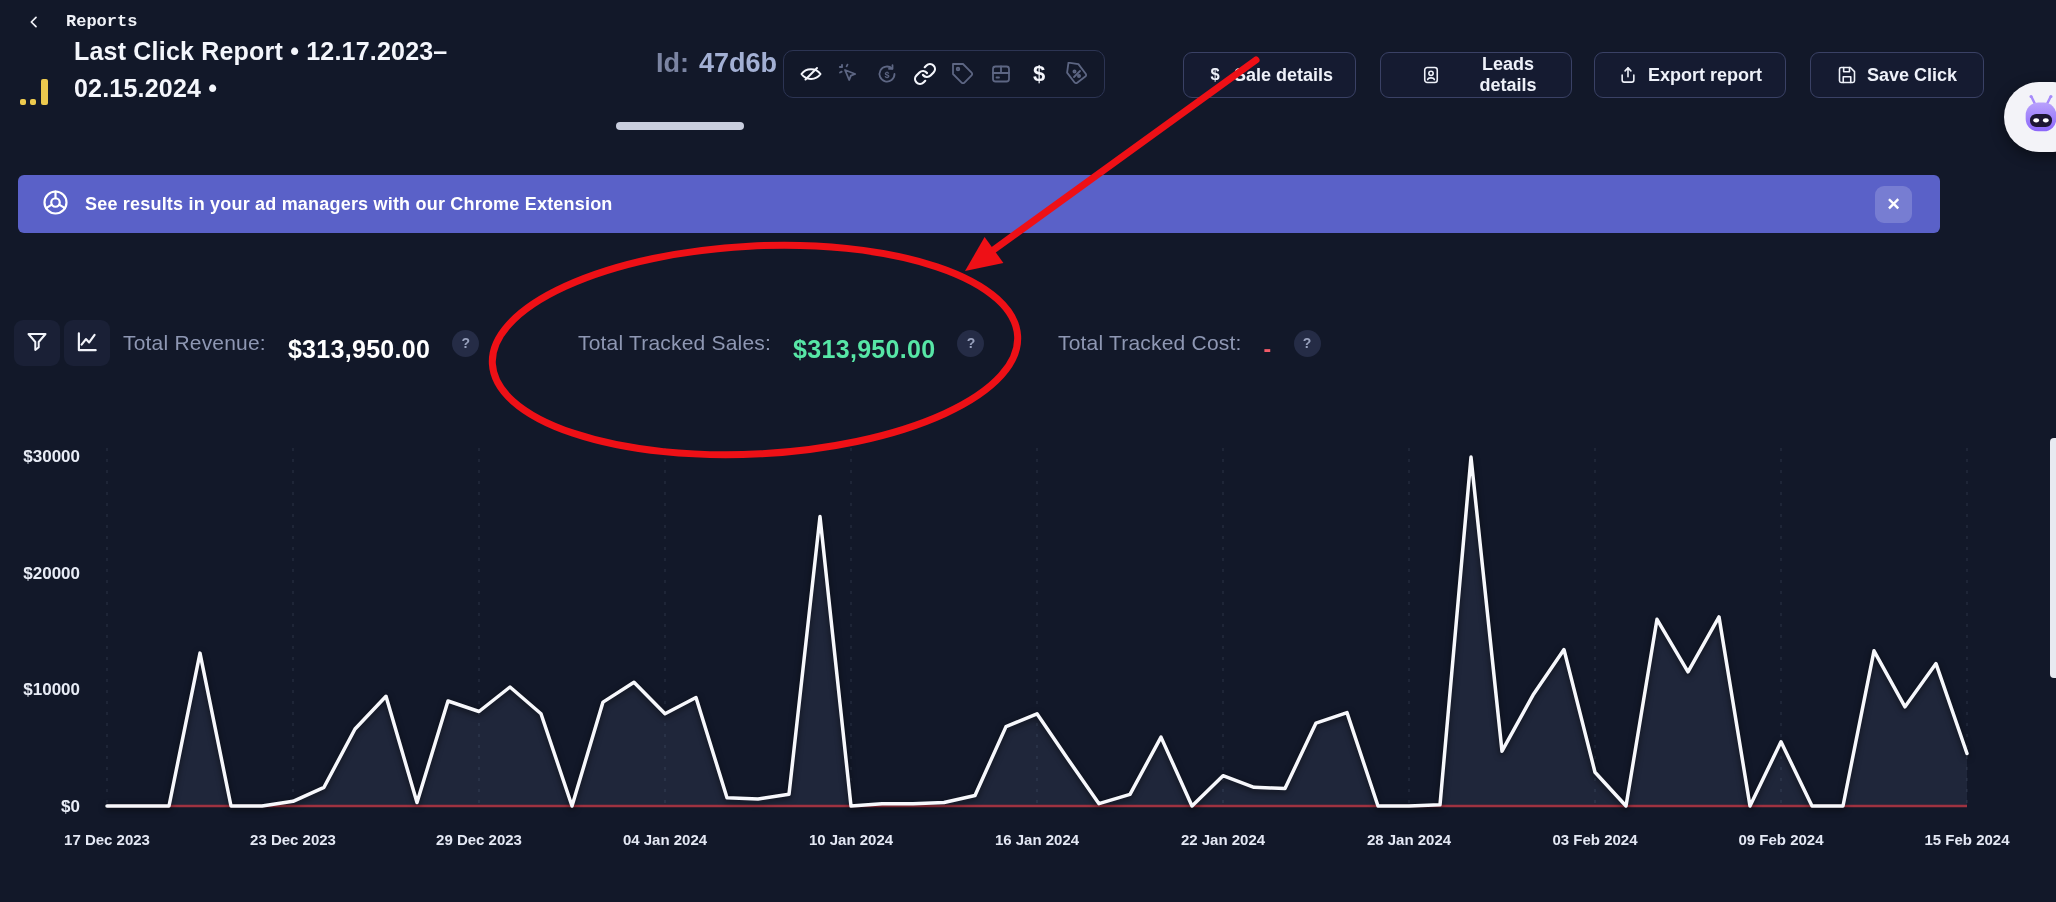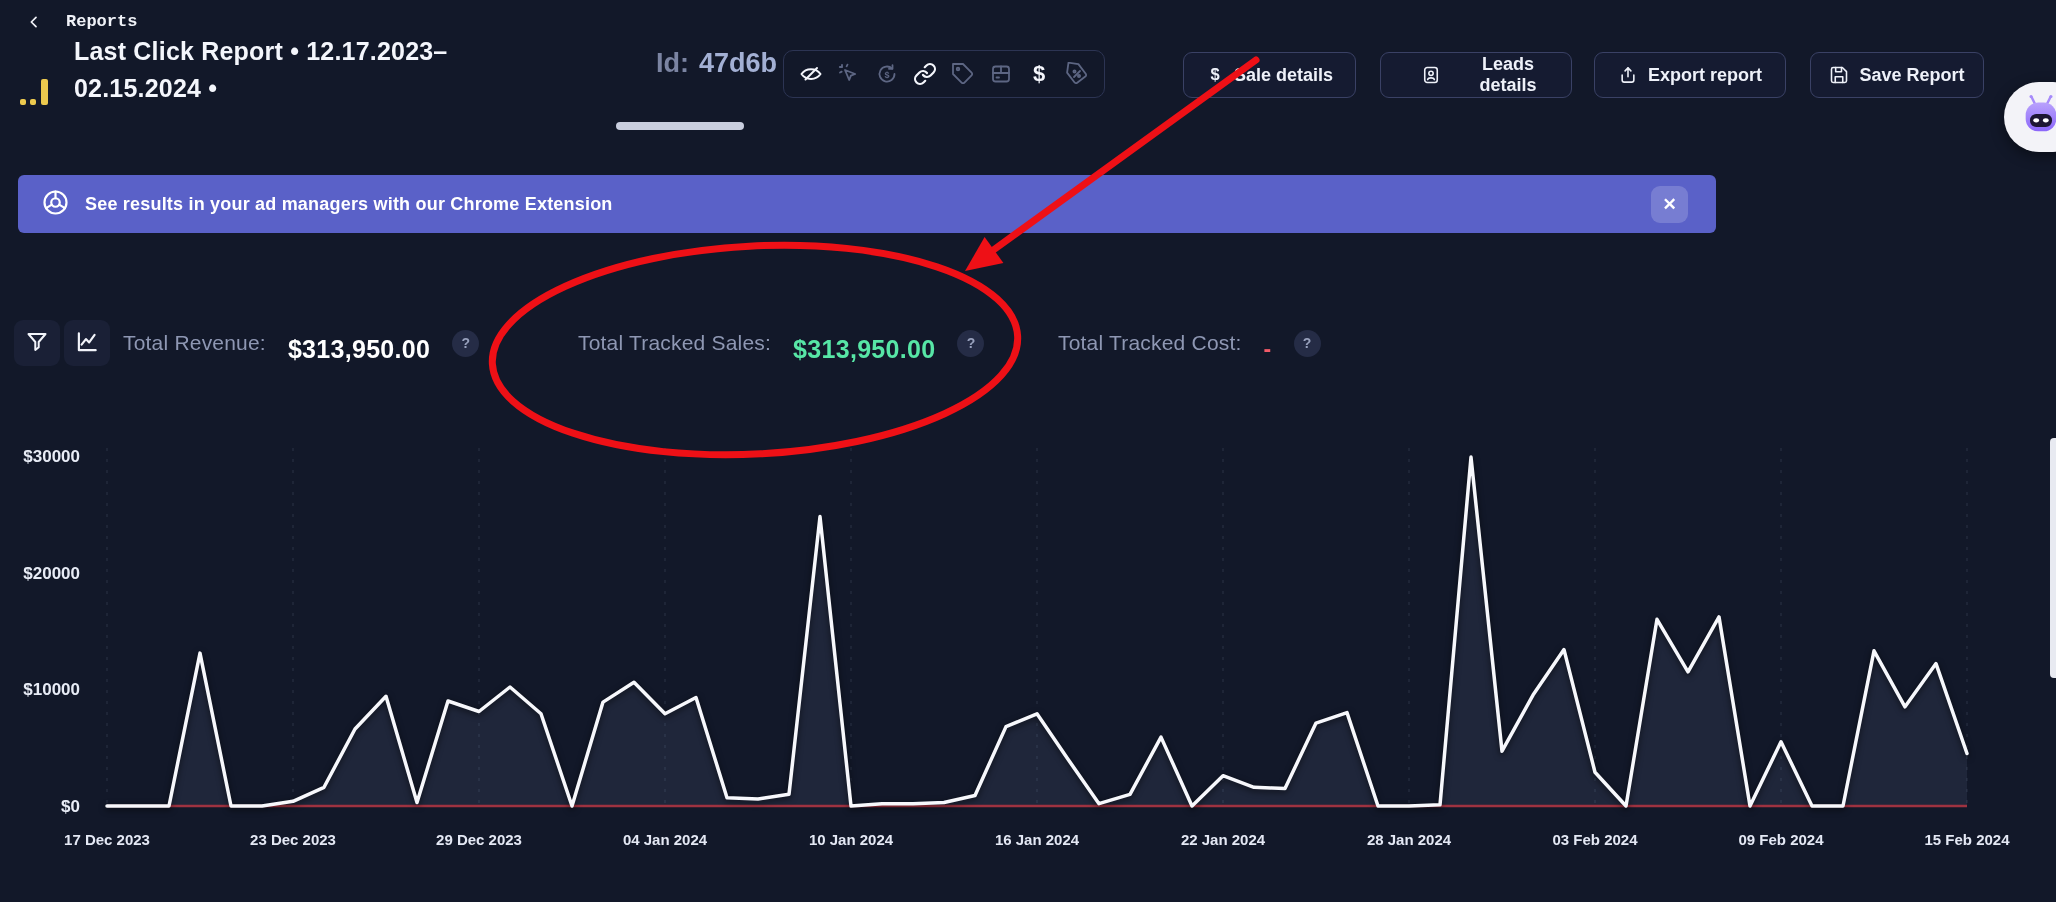--- a/index.html
+++ b/index.html
@@ -40,21 +40,21 @@
   #btn-sale{left:1183px;width:173px;}
   #btn-leads{left:1380px;width:192px;padding-left:40px;}
   #btn-export{left:1594px;width:192px;}
   #btn-save{left:1810px;width:174px;}
 
   .bot{left:2004px;top:82px;width:84px;height:70px;border-radius:35px;background:#f3f3f8;
     display:flex;align-items:center;padding-left:14px;box-sizing:border-box;cursor:pointer;
     box-shadow:0 4px 14px rgba(0,0,0,.45);}
 
   
-  .banner{left:18px;top:175px;width:1698px;height:58px;border-radius:6px;background:#5a61c8;
+  .banner{left:18px;top:175px;width:1922px;height:58px;border-radius:6px;background:#5a61c8;
     display:flex;align-items:center;padding-left:24px;box-sizing:border-box;gap:16px;}
   .banner-text{font-size:18px;font-weight:700;color:#ffffff;letter-spacing:.2px;}
   .banner-close{position:absolute;right:28px;top:11px;width:37px;height:37px;border:none;
     border-radius:9px;background:rgba(255,255,255,.18);color:#fff;font-size:17px;font-weight:700;
     display:flex;align-items:center;justify-content:center;cursor:pointer;font-family:inherit;}
 
   
   .sq{position:absolute;top:320px;width:46px;height:46px;border-radius:9px;background:#1a2036;
     display:flex;align-items:center;justify-content:center;color:#f2f4fa;cursor:pointer;border:none;}
   #sq-filter{left:14px;}
@@ -229,21 +229,21 @@
   <span>Export report</span>
 </button>
 <button class="hbtn" id="btn-save">
   <span>
     <svg width="20" height="20" viewBox="0 0 24 24" fill="none" stroke="#eef1f9" stroke-width="1.9" stroke-linecap="round" stroke-linejoin="round">
       <path d="M5 3h11l5 5v11a2 2 0 0 1-2 2H5a2 2 0 0 1-2-2V5a2 2 0 0 1 2-2z"></path>
         <path d="M8 3v5h7V3"></path>
         <path d="M7.5 21v-7h9v7"></path>
       </svg>
   </span>
-  <span>Save Report</span>
+  <span>Save Click</span>
 </button>
 
 <div class="abs bot">
   <span>
     <svg width="46" height="44" viewBox="0 0 48 44">
       <defs>
           <linearGradient id="botg" x1="0" y1="0" x2="0" y2="1">
         <stop offset="0" stop-color="#b9a2fc"></stop>
             <stop offset="1" stop-color="#8b66fa"></stop>
           </linearGradient>

